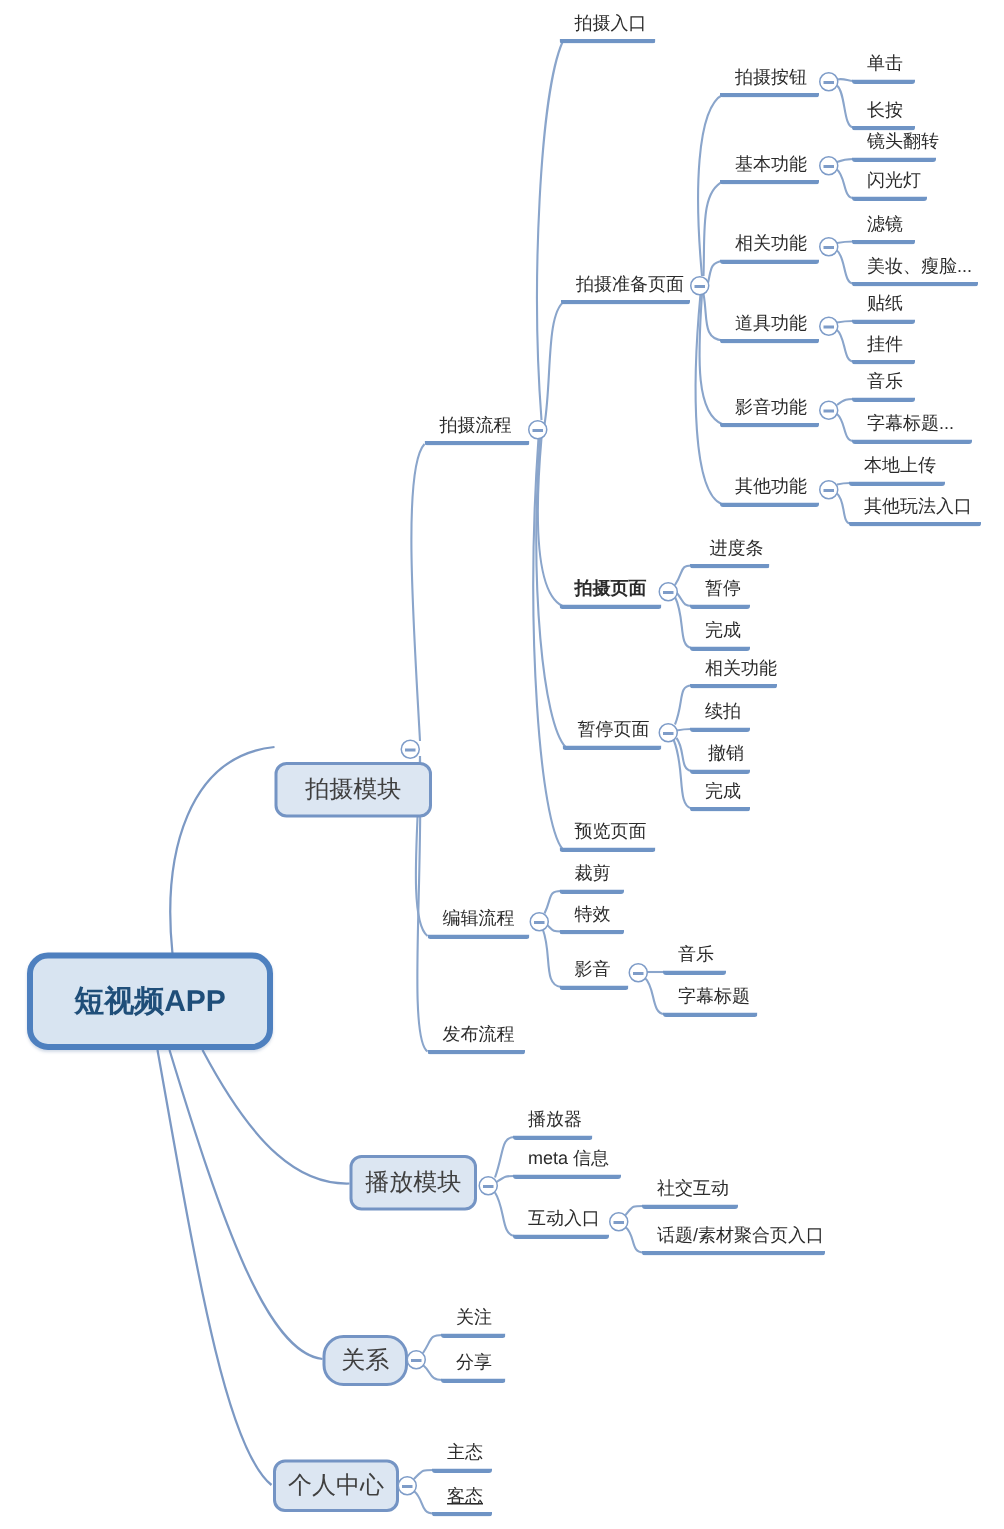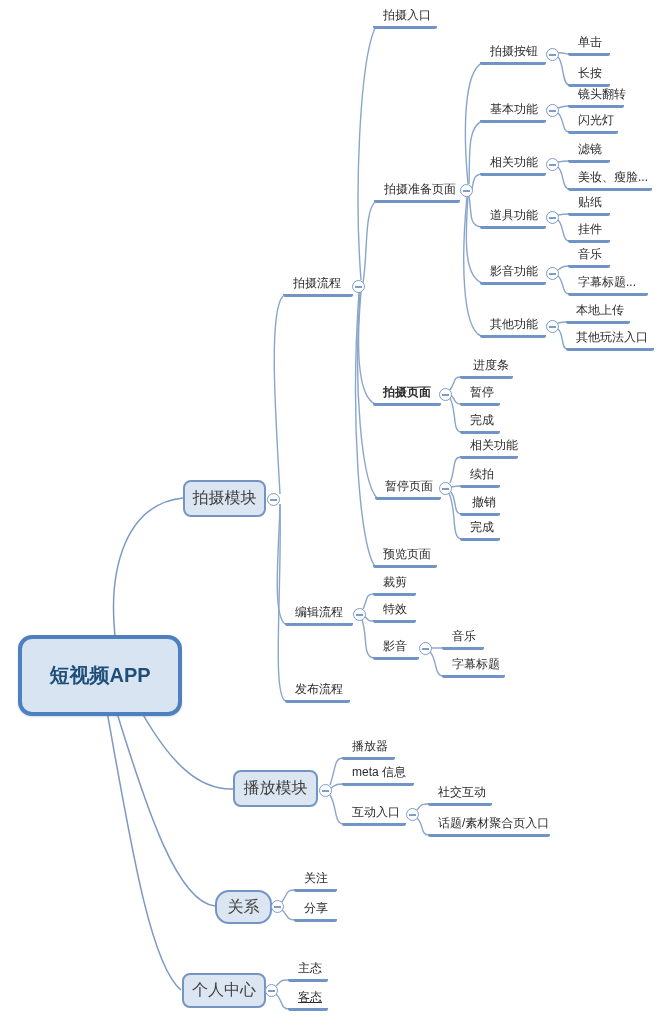--- a/index.html
+++ b/index.html
@@ -97,23 +97,23 @@
       <path d="M 417,818 C 424,824 420,835 429,835"></path>
 
       <path d="M 282,902 C 288,893 286,890 295,890"></path>
       <path d="M 282,910 C 288,915 286,920 295,920"></path>
 
       <path d="M 276,986 C 282,980 281,980 289,980"></path>
       <path d="M 276,994 C 283,1000 280,1009 289,1009"></path>
     </g>
   </svg>
 
-  <div class="rootnode" style="left:18px;top:635px;width:164px;height:81px;">短视频APP</div>
-
-  <div class="bnode" style="left:183px;top:480px;width:83px;height:37px;">拍摄模块</div>
+  <div class="rootnode" style="left:18px;top:635px;width:164px;height:65px;">短视频APP</div>
+
+  <div class="bnode" style="left:183px;top:508px;width:105px;height:37px;">拍摄模块</div>
   <div class="bnode" style="left:233px;top:770px;width:85px;height:37px;text-align:right;">播放模块</div>
   <div class="bnode" style="left:215px;top:890px;width:57px;height:34px;border-radius:14px;">关系</div>
   <div class="bnode" style="left:182px;top:973px;width:84px;height:35px;">个人中心</div>
 
   <div class="tnode" style="left:283px;top:274px;width:70px;">拍摄流程</div>
   <div class="tnode" style="left:373px;top:6px;width:64px;">拍摄入口</div>
   <div class="tnode" style="left:374px;top:180px;width:86px;">拍摄准备页面</div>
   <div class="tnode" style="left:480px;top:42px;width:66px;">拍摄按钮</div>
   <div class="tnode" style="left:568px;top:33px;width:42px;">单击</div>
   <div class="tnode" style="left:568px;top:64px;width:42px;">长按</div>

